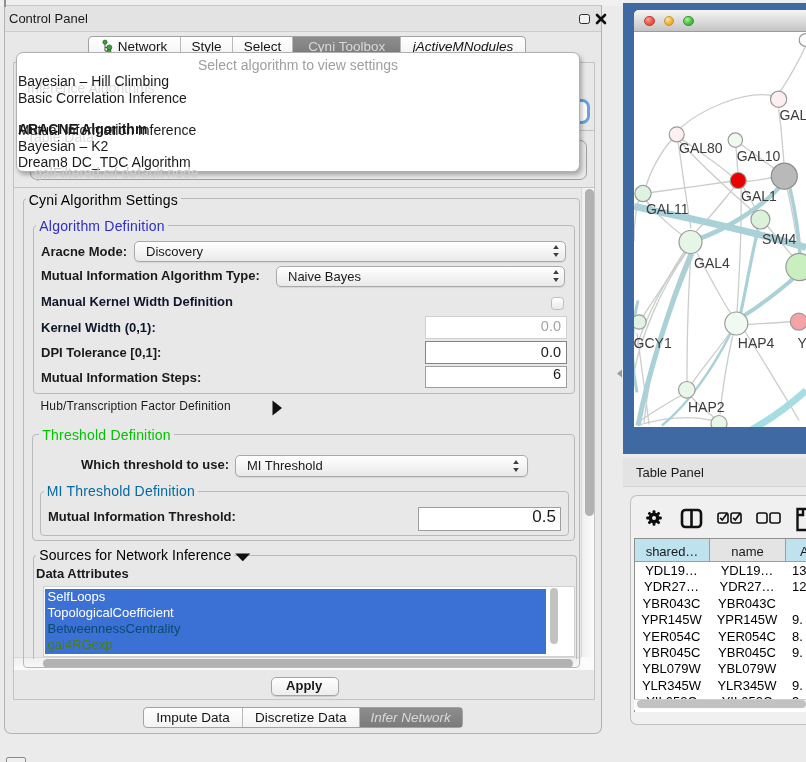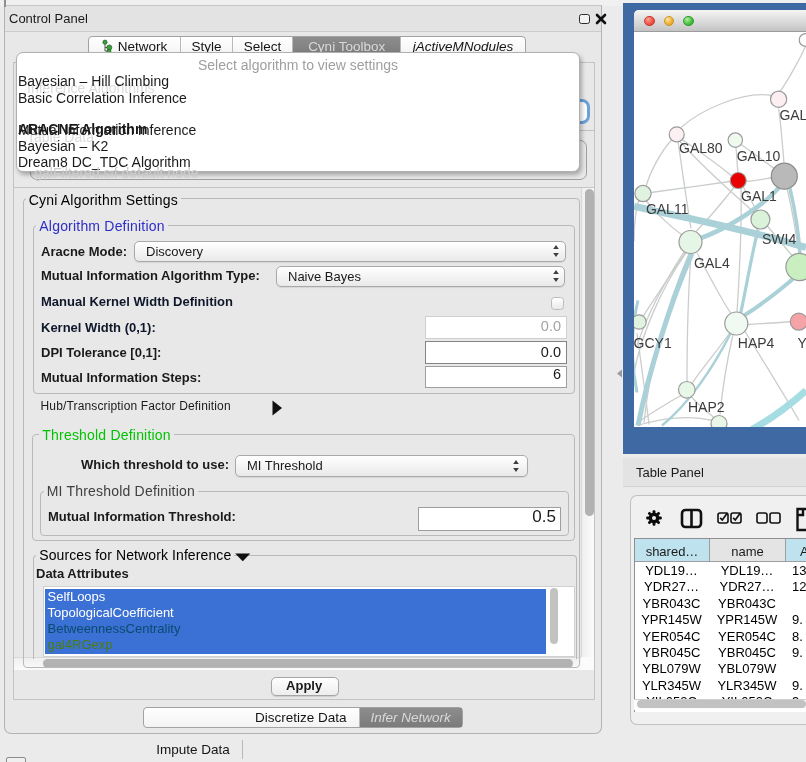--- a/index.html
+++ b/index.html
@@ -116,21 +116,21 @@
 
 <div class="t b" style="left:81px;top:458.3px;">Which threshold to use:</div>
 <div class="combo" style="left:235.4px;top:455px;width:292.3px;height:21.5px;box-sizing:border-box;"></div>
 <div class="t" style="left:247px;top:459.3px;">MI Threshold</div>
 <svg class="abs" style="left:512px;top:459px;" width="8" height="14" viewBox="0 0 8 14">
   <path d="M4 1 L6.8 5 L1.2 5 Z" fill="#3c3c3c"></path>
     <path d="M4 13 L1.2 9 L6.8 9 Z" fill="#3c3c3c"></path>
 </svg>
 
 <div class="grp" style="left:39.5px;top:490.5px;width:527px;height:43px;"></div>
-<div class="gtitle" style="left:43.7px;top:483.5px;color:#404040;">MI Threshold Definition</div>
+<div class="gtitle" style="left:43.7px;top:483.5px;color:#0369a1;">MI Threshold Definition</div>
 
 <div class="t b" style="left:48px;top:510px;">Mutual Information Threshold:</div>
 <div class="fld" style="left:418.2px;top:506.5px;width:143.3px;height:24px;border:1px solid #9e9e9e;box-sizing:border-box;"></div>
 <div class="t" style="left:419px;top:509.5px;width:137px;text-align:right;font-size:17px;line-height:14.5px;">0.5</div>
 
 <div class="grp" style="left:33px;top:554.5px;width:541.5px;height:103px;border-bottom:none;border-radius:4px 4px 0 0;"></div>
 <div class="gtitle" style="left:36.3px;top:548px;letter-spacing:0.1px;">Sources for Network Inference</div>
 <svg class="abs" style="left:234.7px;top:552.8px;" width="15.5" height="8.5" viewBox="0 0 15.5 8.5">
   <path d="M0.2 0.5 L15.3 0.5 L7.75 8.3 Z" fill="#111"></path>
 </svg>
@@ -143,21 +143,21 @@
 <div class="t" style="left:47.5px;top:606px;color:#fff;">TopologicalCoefficient</div>
 <div class="t" style="left:47.5px;top:622.2px;color:#0c4a6e;">BetweennessCentrality</div>
 <div class="t" style="left:47.5px;top:638.4px;color:#4d7c0f;">gal4RGexp</div>
 <div class="abs" style="left:550.3px;top:588px;width:7.7px;height:56px;background:#c2c2c2;border-radius:4px;"></div>
 
 <div class="abs" style="left:270.8px;top:676.8px;width:66.7px;height:17.5px;border:1px solid #a5a5a5;border-radius:5px;
      background:linear-gradient(#ffffff,#ededed);box-shadow:0 1px 1px rgba(0,0,0,0.12);"></div>
 <div class="t b" style="left:270.8px;top:679px;width:66.7px;text-align:center;">Apply</div>
 
 <div class="seg" style="left:143.4px;top:707px;width:319.4px;height:20.5px;box-sizing:border-box;">
-  <div class="s" style="width:98.7px;margin-top:32px;">Impute Data</div>
+  <div class="s" style="width:98.7px;">Impute Data</div>
   <div class="s" style="width:117.3px;">Discretize Data</div>
   <div class="s sel" style="width:103.4px;">Infer Network</div>
 </div>
 
 <div class="abs" style="left:5.5px;top:757px;width:18px;height:12px;border:1.6px solid #8a8a8a;background:#efefef;border-radius:2px;"></div>
 
 <div class="abs" style="left:16px;top:52px;width:564px;height:120px;background:#ffffff;border:1px solid #b0b0b0;border-radius:7px;
      box-shadow:2px 3px 4px rgba(0,0,0,0.28);box-sizing:border-box;"></div>
 <div class="t" style="left:16px;top:58px;width:564px;text-align:center;color:#9f9f9f;font-size:14px;line-height:14px;">Select algorithm to view settings</div>
 <div class="t" style="left:27px;top:81px;color:#dcdcdc;font-size:14px;line-height:14px;">Inference Algorithms</div>

